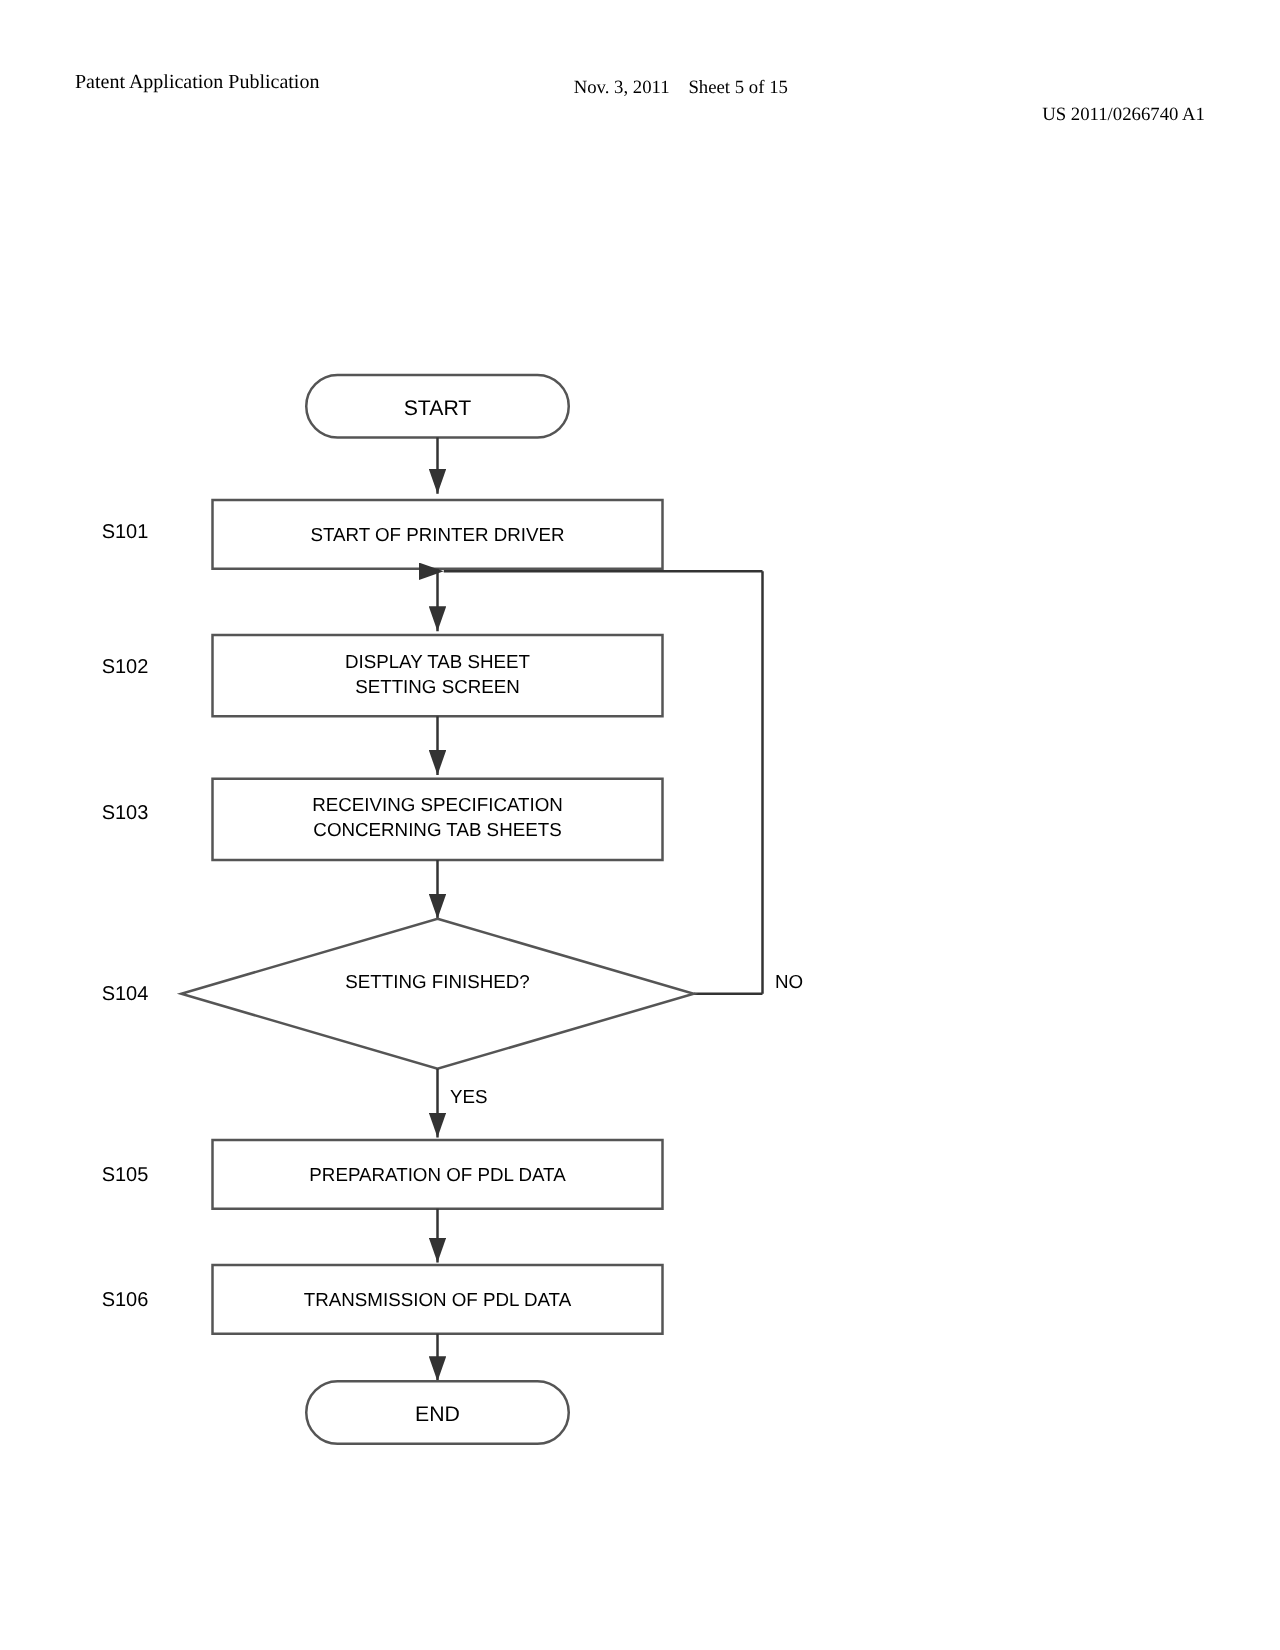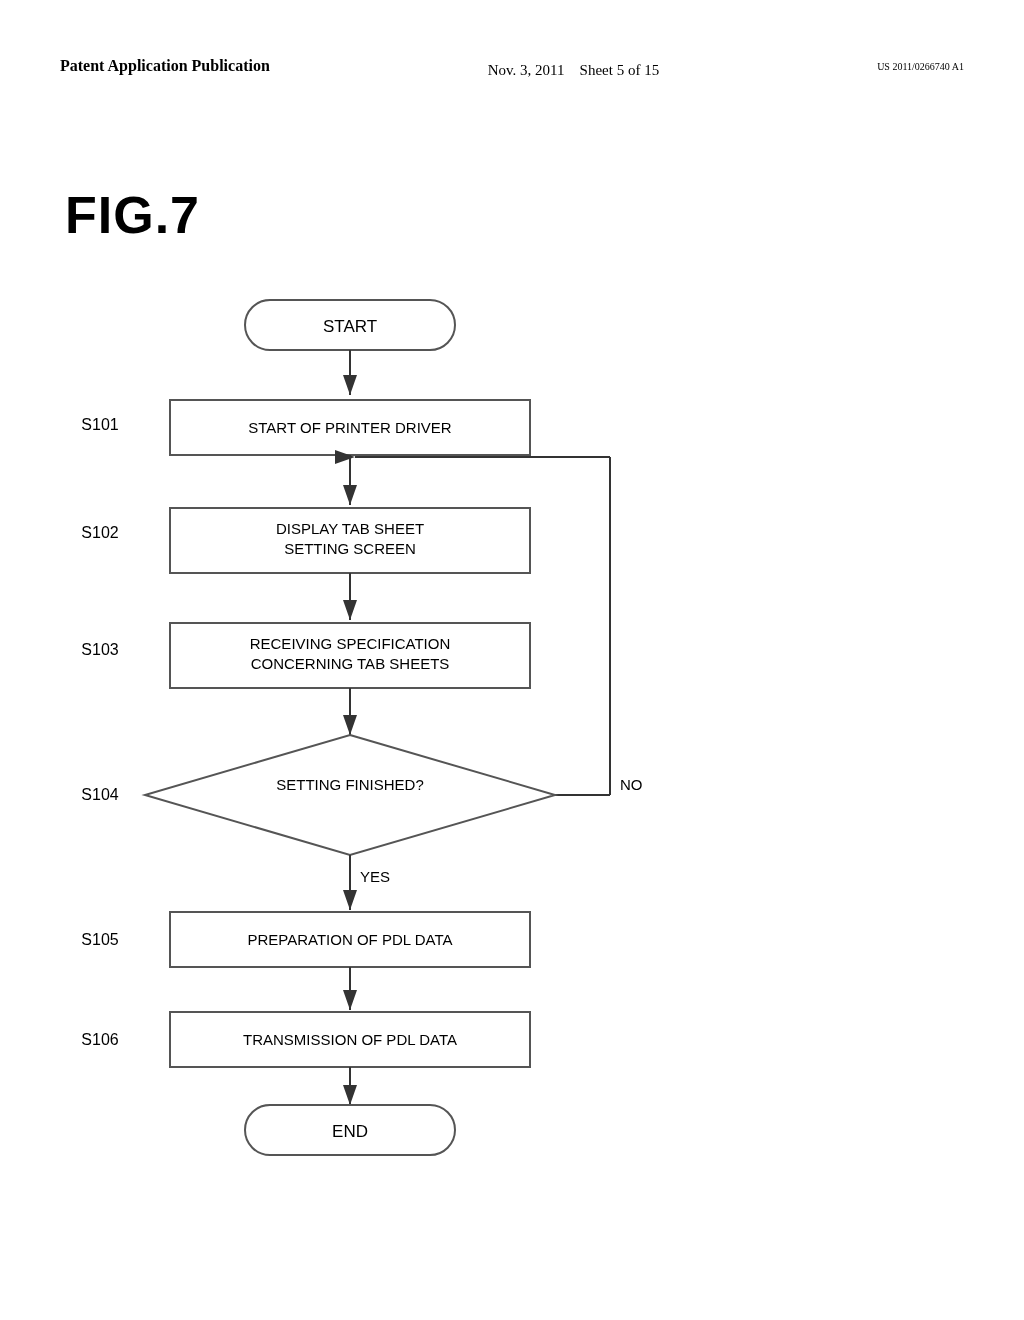--- a/index.html
+++ b/index.html
@@ -25,37 +25,38 @@
     .header {
       display: flex;
       justify-content: space-between;
       align-items: flex-start;
       padding: 55px 60px 0 60px;
       border-bottom: none;
     }
 
     .header-left {
       font-size: 16px;
-      font-weight: bold;
+      font-weight: normal;
       line-height: 1.4;
       max-width: 350px;
     }
 
     .header-center {
       font-size: 15px;
       line-height: 1.5;
       text-align: right;
       padding-top: 4px;
     }
 
     .header-right {
-      font-size: 10px;
+      font-size: 15px;
       line-height: 1.5;
       text-align: right;
       padding-top: 4px;
+      margin-top: 22px;
     }
 
     
     .figure-title {
       font-size: 52px;
       font-weight: bold;
       font-family: Arial, sans-serif;
       letter-spacing: 1px;
       position: absolute;
       top: 185px;
@@ -69,21 +70,20 @@
 
   <div class="header">
     <div class="header-left">Patent Application Publication</div>
     <div class="header-center">
       <span>Nov. 3, 2011</span>&nbsp;&nbsp;&nbsp;
       <span>Sheet 5 of 15</span>
     </div>
     <div class="header-right">US 2011/0266740 A1</div>
   </div>
 
-  <div class="figure-title">FIG.7</div>
 
   <div style="position: absolute; top: 290px; left: 0; right: 0; display: flex; justify-content: flex-start;">
     <svg width="700" height="870" viewBox="0 0 700 870" xmlns="http://www.w3.org/2000/svg">
 
       <defs>
         <marker id="arrowhead" markerWidth="10" markerHeight="7" refX="10" refY="3.5" orient="auto">
           <polygon points="0 0, 10 3.5, 0 7" fill="#333"></polygon>
         </marker>
         <marker id="arrowhead-left" markerWidth="10" markerHeight="7" refX="0" refY="3.5" orient="auto">
           <polygon points="10 0, 0 3.5, 10 7" fill="#333"></polygon>

